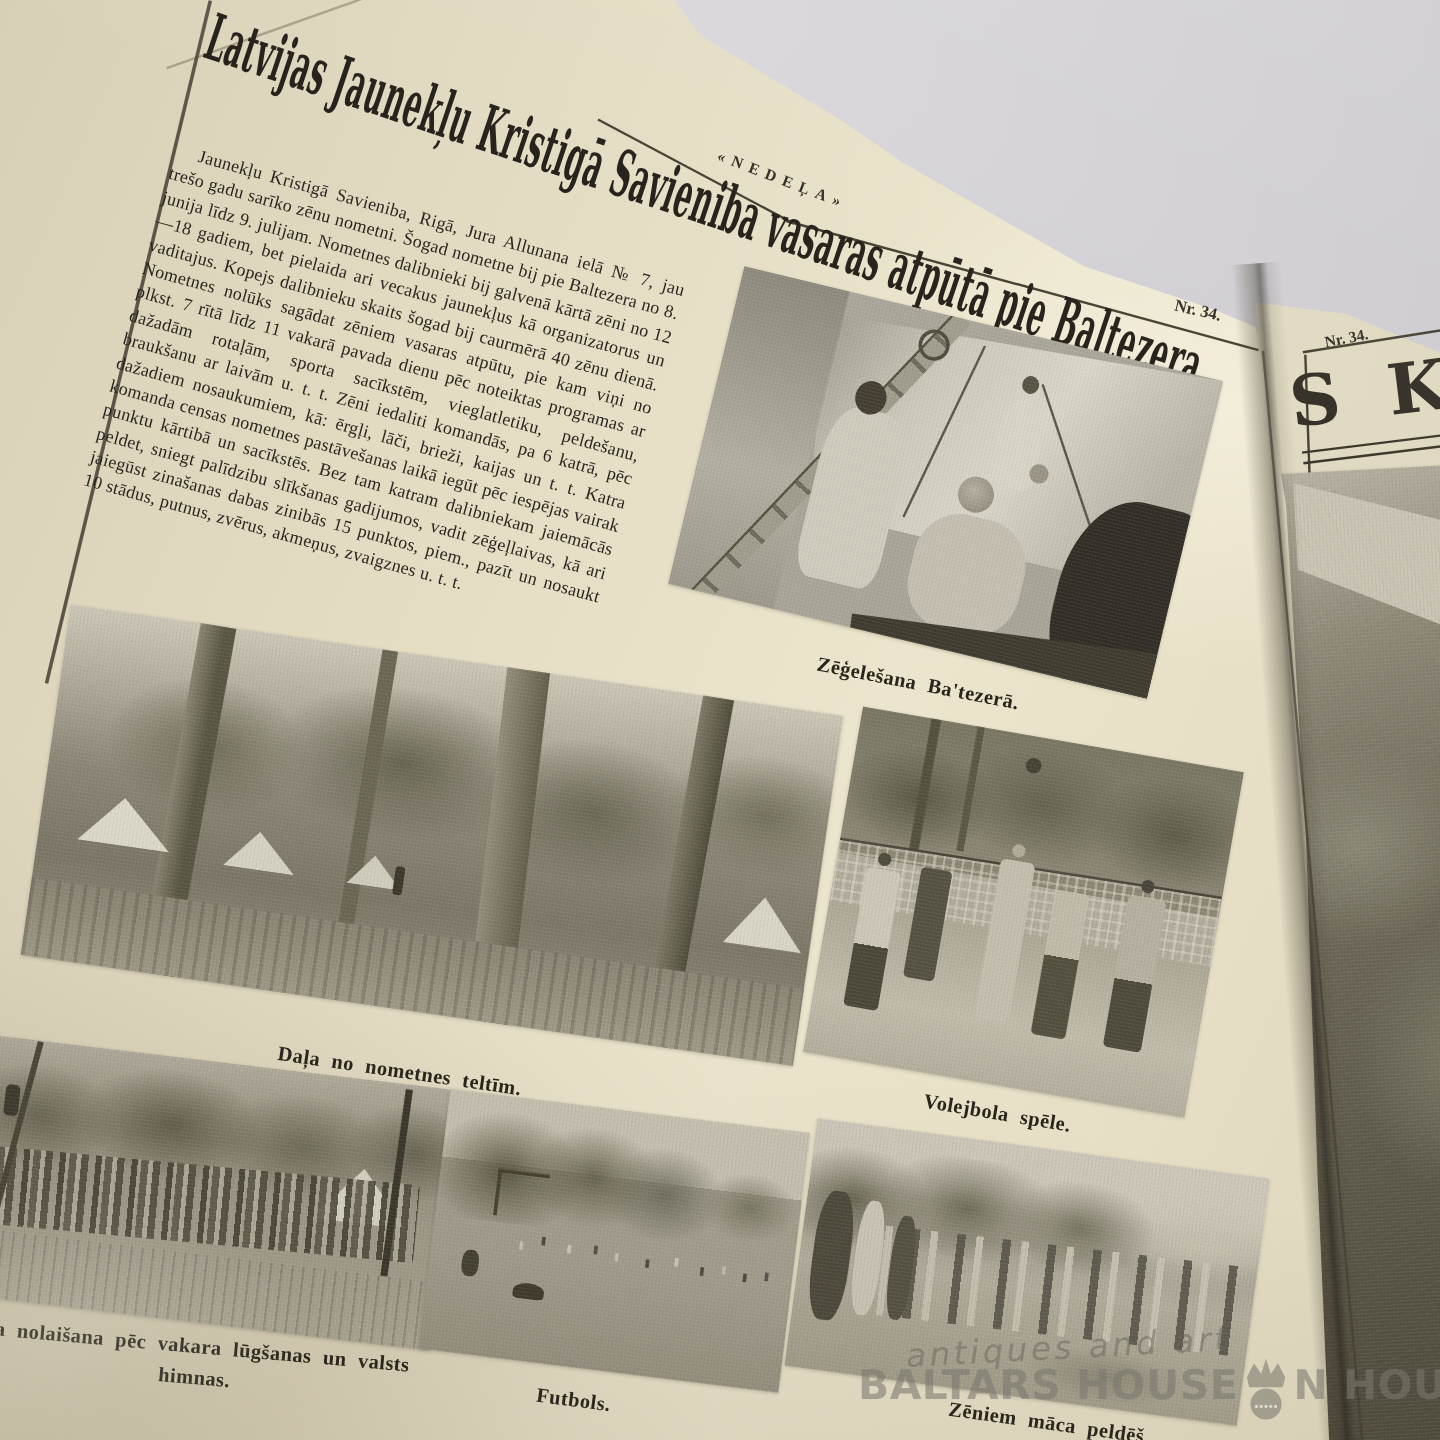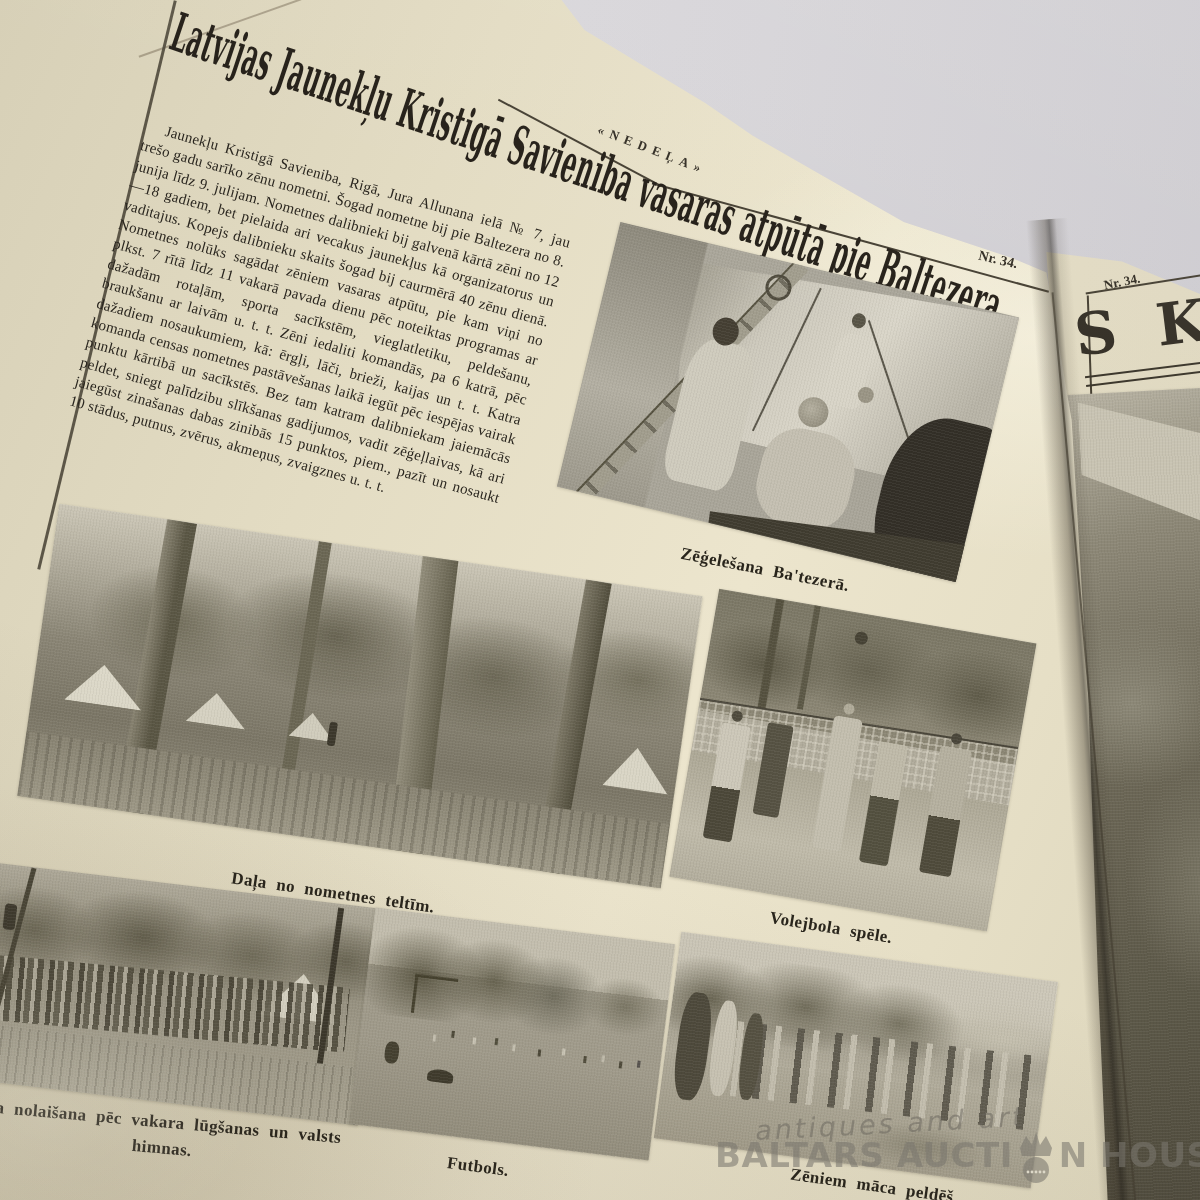--- a/index.html
+++ b/index.html
@@ -194,21 +194,21 @@
     <div class="ph" style="left:3%;top:28%;width:8%;height:52%;background:#4e4a3c;border-radius:40%;"></div>
     <div class="ph" style="left:12%;top:30%;width:6%;height:46%;background:#ccc7b7;border-radius:40%;"></div>
     <div class="ph" style="left:20%;top:34%;width:5%;height:42%;background:#565243;border-radius:40%;"></div>
   </div>
   <div class="cap" style="left:872px;top:1186px;transform:translate(-50%,-50%) rotate(8deg);">Zēniem māca peldēš</div>
 
   <div class="overlay"></div>
 
   <div id="wm-script" class="abs wm" style="left:755px;top:1108px;transform:rotate(-3deg);">antiques and art</div>
   <div id="wm-brand" class="abs wm" style="left:715px;top:1126px;">
-    <span>BALTARS AUCTI</span>
+    <span>BALTARS HOUSE</span>
     <span style="display:inline-block;width:42px;height:58px;margin:0 2px;position:relative;top:2px;">
       <svg viewBox="0 0 42 58" width="42" height="58">
         <path d="M5 20 L11 8 L17 17 L21 4 L25 17 L31 8 L37 20 L35 28 L7 28 Z" fill="rgba(122,119,110,0.58)"></path>
         <circle cx="21" cy="42" r="13" fill="rgba(122,119,110,0.58)"></circle>
         <circle cx="13" cy="44" r="1.4" fill="#ddd8c8"></circle>
           <circle cx="17" cy="44" r="1.4" fill="#ddd8c8"></circle>
         <circle cx="21" cy="44" r="1.4" fill="#ddd8c8"></circle>
           <circle cx="25" cy="44" r="1.4" fill="#ddd8c8"></circle>
         <circle cx="29" cy="44" r="1.4" fill="#ddd8c8"></circle>
       </svg>

